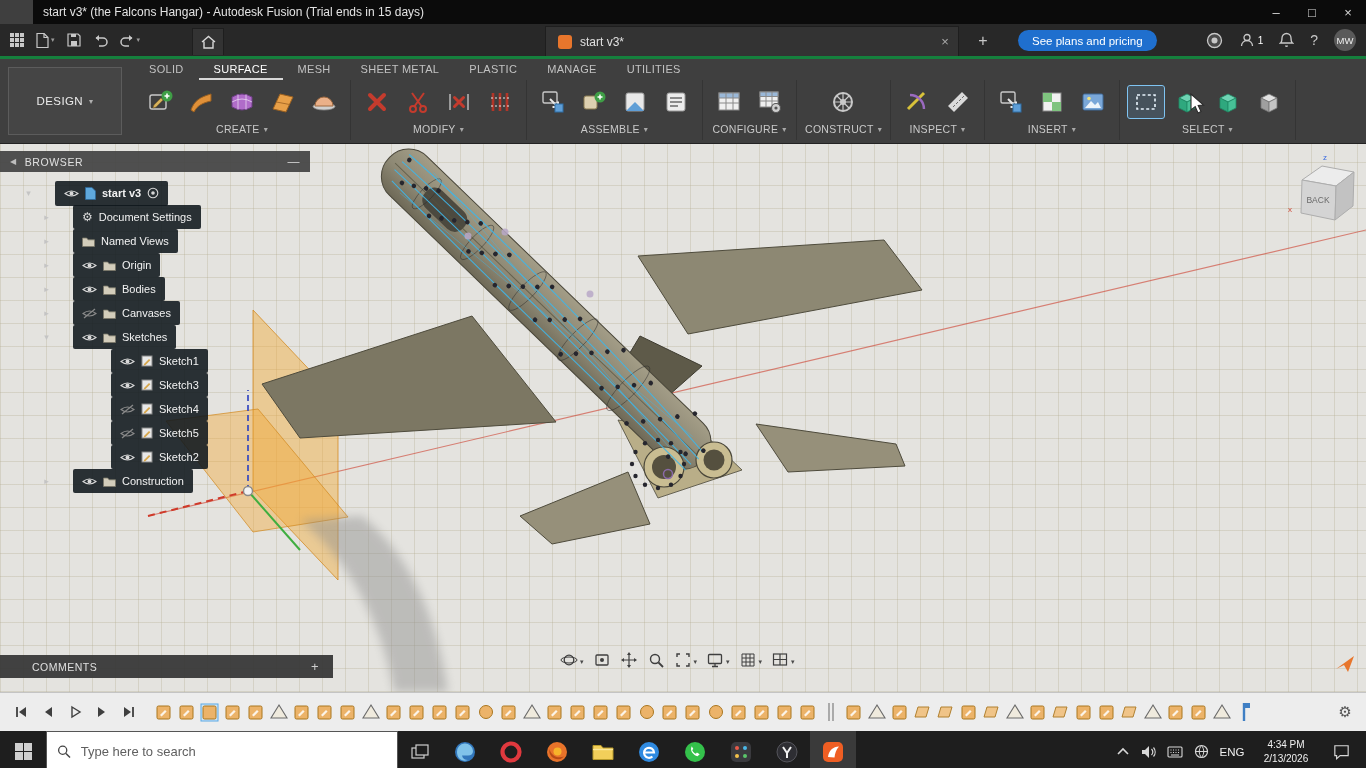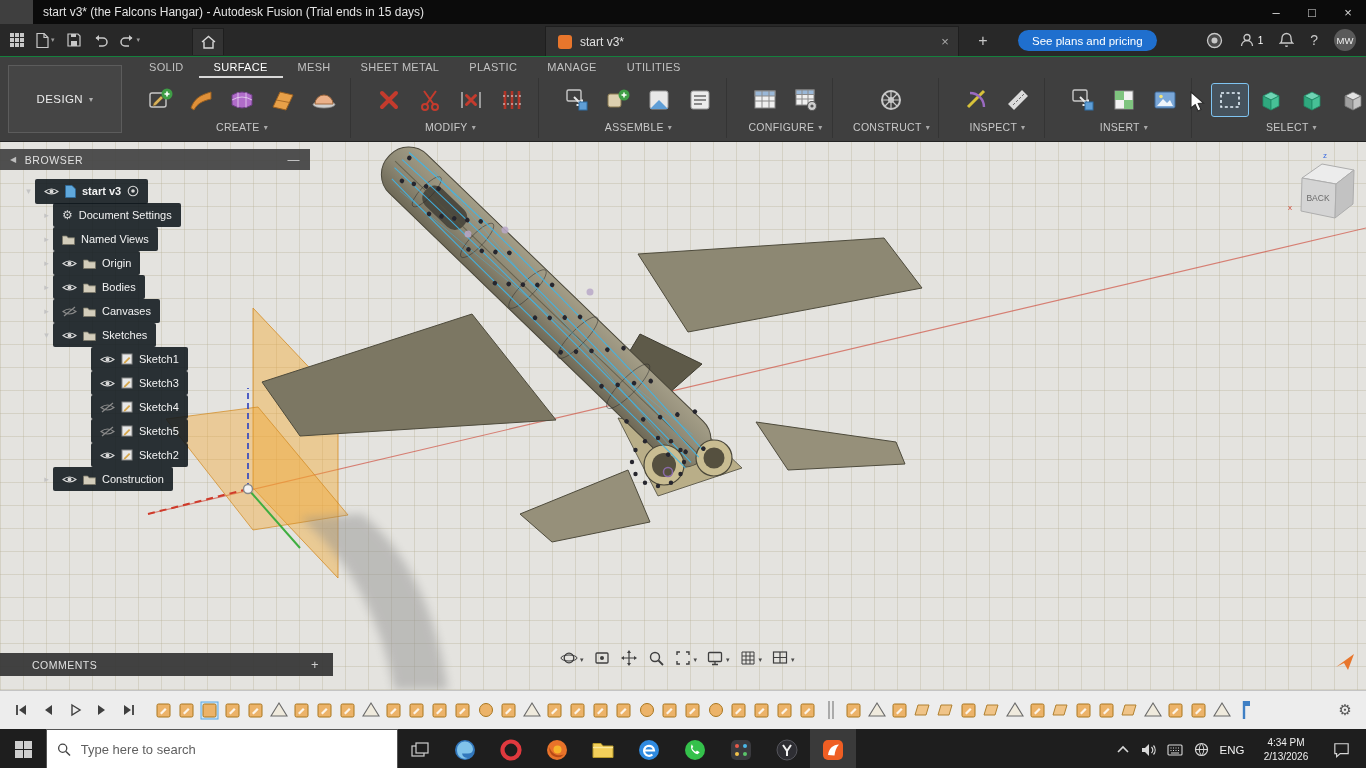--- a/index.html
+++ b/index.html
@@ -5,21 +5,21 @@
   html,body{margin:0;padding:0;background:#000;font-family:"Liberation Sans",sans-serif;}
   #app{position:relative;width:1366px;height:768px;overflow:hidden;background:#3f3f3f;}
 
   
   #titlebar{height:24px;background:#0b0b0b;color:#e3e3e3;display:flex;align-items:center;font-size:12px;margin-left:33px;}
   #titlebar .tb-title{margin-left:10px;flex:1;white-space:nowrap;overflow:hidden;}
   #win-controls{display:flex;height:100%;}
   .winbtn{width:36px;height:100%;display:flex;align-items:center;justify-content:center;color:#d8d8d8;font-size:13px;}
 
   
-  #appbar{position:relative;height:32px;background:#282828;border-bottom:1px solid #15803d;display:flex;align-items:center;}
+  #appbar{position:relative;height:32px;background:#282828;border-bottom:3px solid #15803d;display:flex;align-items:center;}
   #appbar-left{display:flex;align-items:center;gap:12px;margin-left:10px;}
   .abar-icon{display:flex;align-items:center;gap:2px;color:#c8c8c8;}
   .abar-icon .caret{font-size:7px;color:#9a9a9a;}
   #home-tab{position:absolute;left:192px;top:4px;width:30px;height:26px;background:#333;border:1px solid #1e1e1e;border-bottom:none;display:flex;align-items:center;justify-content:center;}
   #doc-tab{position:absolute;left:545px;top:2px;width:412px;height:29px;background:#333;border:1px solid #1e1e1e;border-bottom:none;display:flex;align-items:center;color:#e0e0e0;font-size:12px;}
   #doc-tab .fusion-doc{width:14px;height:14px;border-radius:3px;background:#e8762c;margin:0 8px 0 12px;}
   #doc-tab .tab-label{flex:1;text-align:left;}
   #doc-tab .tab-close{width:26px;text-align:center;color:#aaa;font-size:13px;}
   #add-tab{position:absolute;left:972px;top:6px;width:22px;height:22px;color:#c8c8c8;font-size:16px;display:flex;align-items:center;justify-content:center;}
   #plans-btn{position:absolute;left:1018px;top:6px;height:21px;padding:0 14px;border-radius:11px;background:#1f6fce;color:#fff;font-size:11.5px;display:flex;align-items:center;}
@@ -30,21 +30,21 @@
   .help-q{font-size:14px;color:#c8c8c8;}
 
   
   #ribbon{position:relative;height:84px;background:#3f3f3f;border-bottom:1px solid #232323;}
   #design-box{position:absolute;left:8px;top:8px;width:112px;height:66px;background:#454545;border:1px solid #5c5c5c;display:flex;align-items:center;justify-content:center;gap:6px;color:#ececec;font-size:11.5px;letter-spacing:.4px;}
   #design-box .gcaret{font-size:8px;color:#b0b0b0;}
   #ribbon-main{margin-left:134px;}
   #ribbon-tabs{display:flex;height:21px;align-items:flex-end;}
   .rtab{padding:2px 15px 3px;font-size:11px;color:#c2c2c2;letter-spacing:.3px;border-bottom:2px solid transparent;}
   .rtab.active{color:#fff;border-bottom:2px solid #d8d8d8;}
-  #ribbon-groups{display:flex;height:60px;gap:12px;}
+  #ribbon-groups{display:flex;height:60px;}
   .rgroup{display:flex;flex-direction:column;align-items:center;padding:0 8px;border-right:1px solid #343434;}
   .group-icons{display:flex;gap:5px;flex:1;align-items:center;}
   .icon-btn{width:36px;height:32px;display:flex;align-items:center;justify-content:center;border-radius:2px;}
   .icon-btn.highlight{background:#46525c;outline:1px solid #7fc4f2;}
   .group-label{font-size:10.5px;color:#c9c9c9;padding-bottom:5px;display:flex;gap:4px;align-items:center;letter-spacing:.3px;}
   .gcaret{font-size:8px;color:#a8a8a8;}
   #ribbon-cursor{position:absolute;left:1188px;top:34px;pointer-events:none;}
 
   
   #viewport{position:relative;height:548px;background-color:#e4e3df;
@@ -59,21 +59,21 @@
   .panel-header{height:21px;background:rgba(68,68,68,.93);color:#e0e0e0;font-size:10.5px;display:flex;align-items:center;padding:0 10px;letter-spacing:.6px;}
   .panel-header .ph-collapse{font-size:8px;margin-right:8px;color:#bdbdbd;}
   .panel-header .ph-label{flex:1;}
   .panel-header .ph-btn{color:#cfcfcf;font-size:12px;}
   #browser-tree{margin-top:9px;}
   .brow{height:24px;display:flex;align-items:center;}
   .brow .chev{width:13px;text-align:center;color:#c4c4c4;font-size:9px;}
   .brow.lvl1{padding-left:40px;}
   .brow.lvl2{padding-left:78px;}
   .brow.root{padding-left:22px;}
-  .pill{display:inline-flex;align-items:center;gap:6px;background:rgba(15,23,29,.88);border-radius:2px;padding:6px 9px;color:#f2f2f2;font-size:11px;white-space:nowrap;}
+  .pill{display:inline-flex;align-items:center;gap:6px;background:rgba(15,23,29,.88);border-radius:2px;padding:6px 9px;color:#f2f2f2;font-size:11px;white-space:nowrap;margin-left:20px;}
   .rootpill{font-weight:bold;}
   .ticon{display:flex;align-items:center;}
   .gear-glyph{font-size:12px;color:#d8d8d8;line-height:1;}
 
   
   #comments-bar{position:absolute;left:0;top:511px;width:333px;height:23px;background:rgba(56,56,56,.95);display:flex;align-items:center;color:#e0e0e0;font-size:10.5px;letter-spacing:.5px;}
   #comments-bar .cm-label{margin-left:32px;flex:1;}
   #comments-bar .cm-add{margin-right:14px;font-size:13px;color:#cfcfcf;}
 
   

